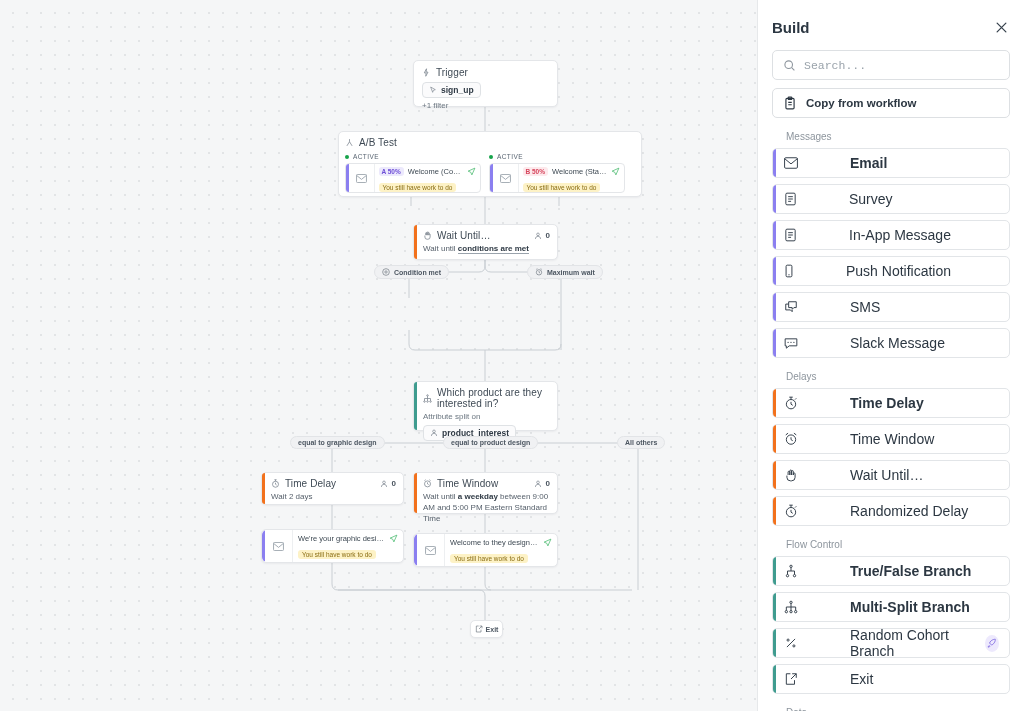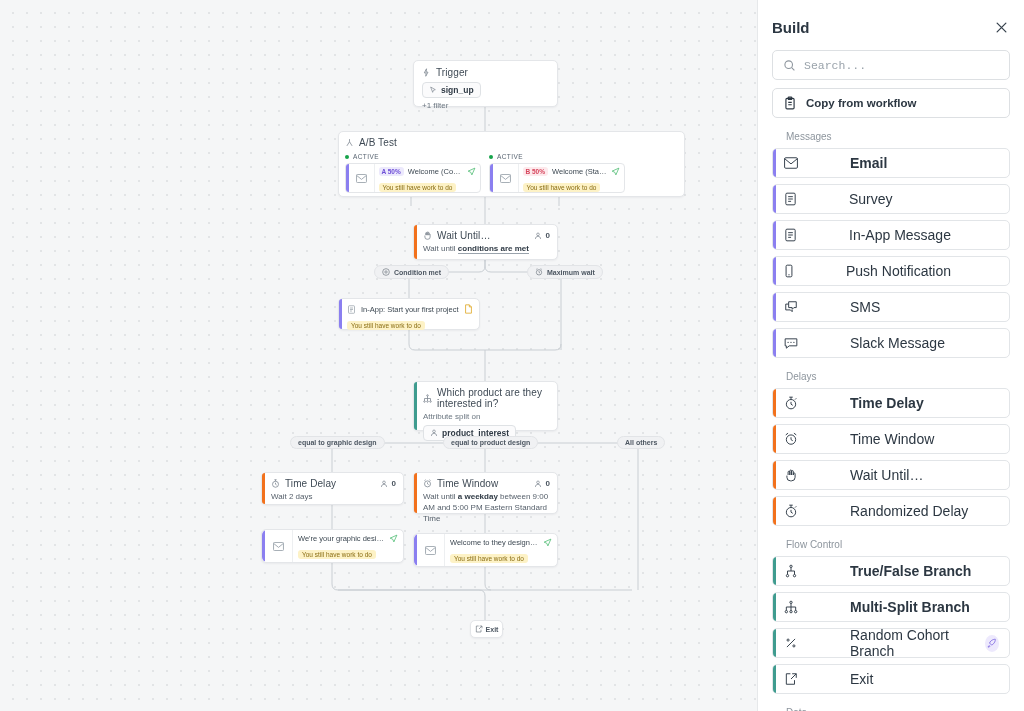--- a/index.html
+++ b/index.html
@@ -43,21 +43,21 @@
   #trigger { left: 413px; top: 60px; width: 145px; height: 47px; padding: 6px 8px; }
   .chip {
     display: inline-flex; align-items: center; gap: 4px;
     border: 1px solid #dfe2e5; border-radius: 4px;
     background: #fbfbfc; padding: 2px 6px; margin-top: 4px;
     font-size: 8.5px; font-weight: bold; color: #2f3a45;
   }
   .subnote { font-size: 8px; color: #6b7680; margin-top: 3px; }
 
   
-  #abtest { left: 338px; top: 131px; width: 347px; height: 66px; padding: 5px 6px; }
+  #abtest { left: 338px; top: 131px; width: 304px; height: 66px; padding: 5px 6px; }
   .ab-row { display: flex; gap: 8px; margin-top: 5px; }
   .ab-col { width: 136px; }
   .active-lbl { display: flex; align-items: center; gap: 4px; font-size: 6.5px;
                 color: #586471; letter-spacing: .4px; margin-bottom: 3px; }
   .dot-g { width: 4px; height: 4px; border-radius: 50%; background: #16a34a; }
   .msgcard {
     display: flex; border: 1px solid #e4e6e9; border-radius: 4px;
     background: #fff; overflow: hidden; height: 30px;
   }
   .msgcard .bar { width: 2.5px; background: #8b7ff0; flex: none; }
@@ -320,38 +320,20 @@
     <div class="bpill" style="left:527px; top:265px;">
       <span class="ico">
         <svg width="8" height="8" viewBox="0 0 24 24" fill="none" stroke="#6c767f" stroke-width="2">
           <circle cx="12" cy="13" r="8"></circle>
             <path d="M12 9 v4 l3 2 M4 4 l3-2 M20 4 l-3-2"></path>
         </svg>
       </span>
       <span>Maximum wait</span>
     </div>
 
-    <div class="node" id="inapp">
-      <div class="lbar" style="background:#8b7ff0"></div>
-      <div class="inapp-top">
-        <span class="ico">
-          <svg width="9" height="9" viewBox="0 0 24 24" fill="none" stroke="#9aa3ab" stroke-width="2">
-            <rect x="4" y="2" width="16" height="20" rx="2"></rect>
-              <path d="M8 8 h8 M8 12 h8 M8 16 h5"></path>
-          </svg>
-        </span>
-        <span class="t">In-App: Start your first project</span>
-        <span class="ico">
-          <svg width="9" height="10" viewBox="0 0 20 24" fill="none" stroke="#e0a92a" stroke-width="2">
-            <path d="M3 2 h9 l5 5 v15 H3 z M12 2 v5 h5"></path>
-          </svg>
-        </span>
-      </div>
-      <span class="pill-warn">You still have work to do</span>
-    </div>
 
     <div class="node" id="multisplit">
       <div class="lbar" style="background:#3f9c8f"></div>
       <div class="node-hdr">
         <span class="ico">
           <svg width="9" height="9" viewBox="0 0 24 24" fill="none" stroke="#78828c" stroke-width="2">
             <circle cx="12" cy="4" r="2"></circle>
               <circle cx="4" cy="20" r="2"></circle>
               <circle cx="12" cy="20" r="2"></circle>
               <circle cx="20" cy="20" r="2"></circle>

